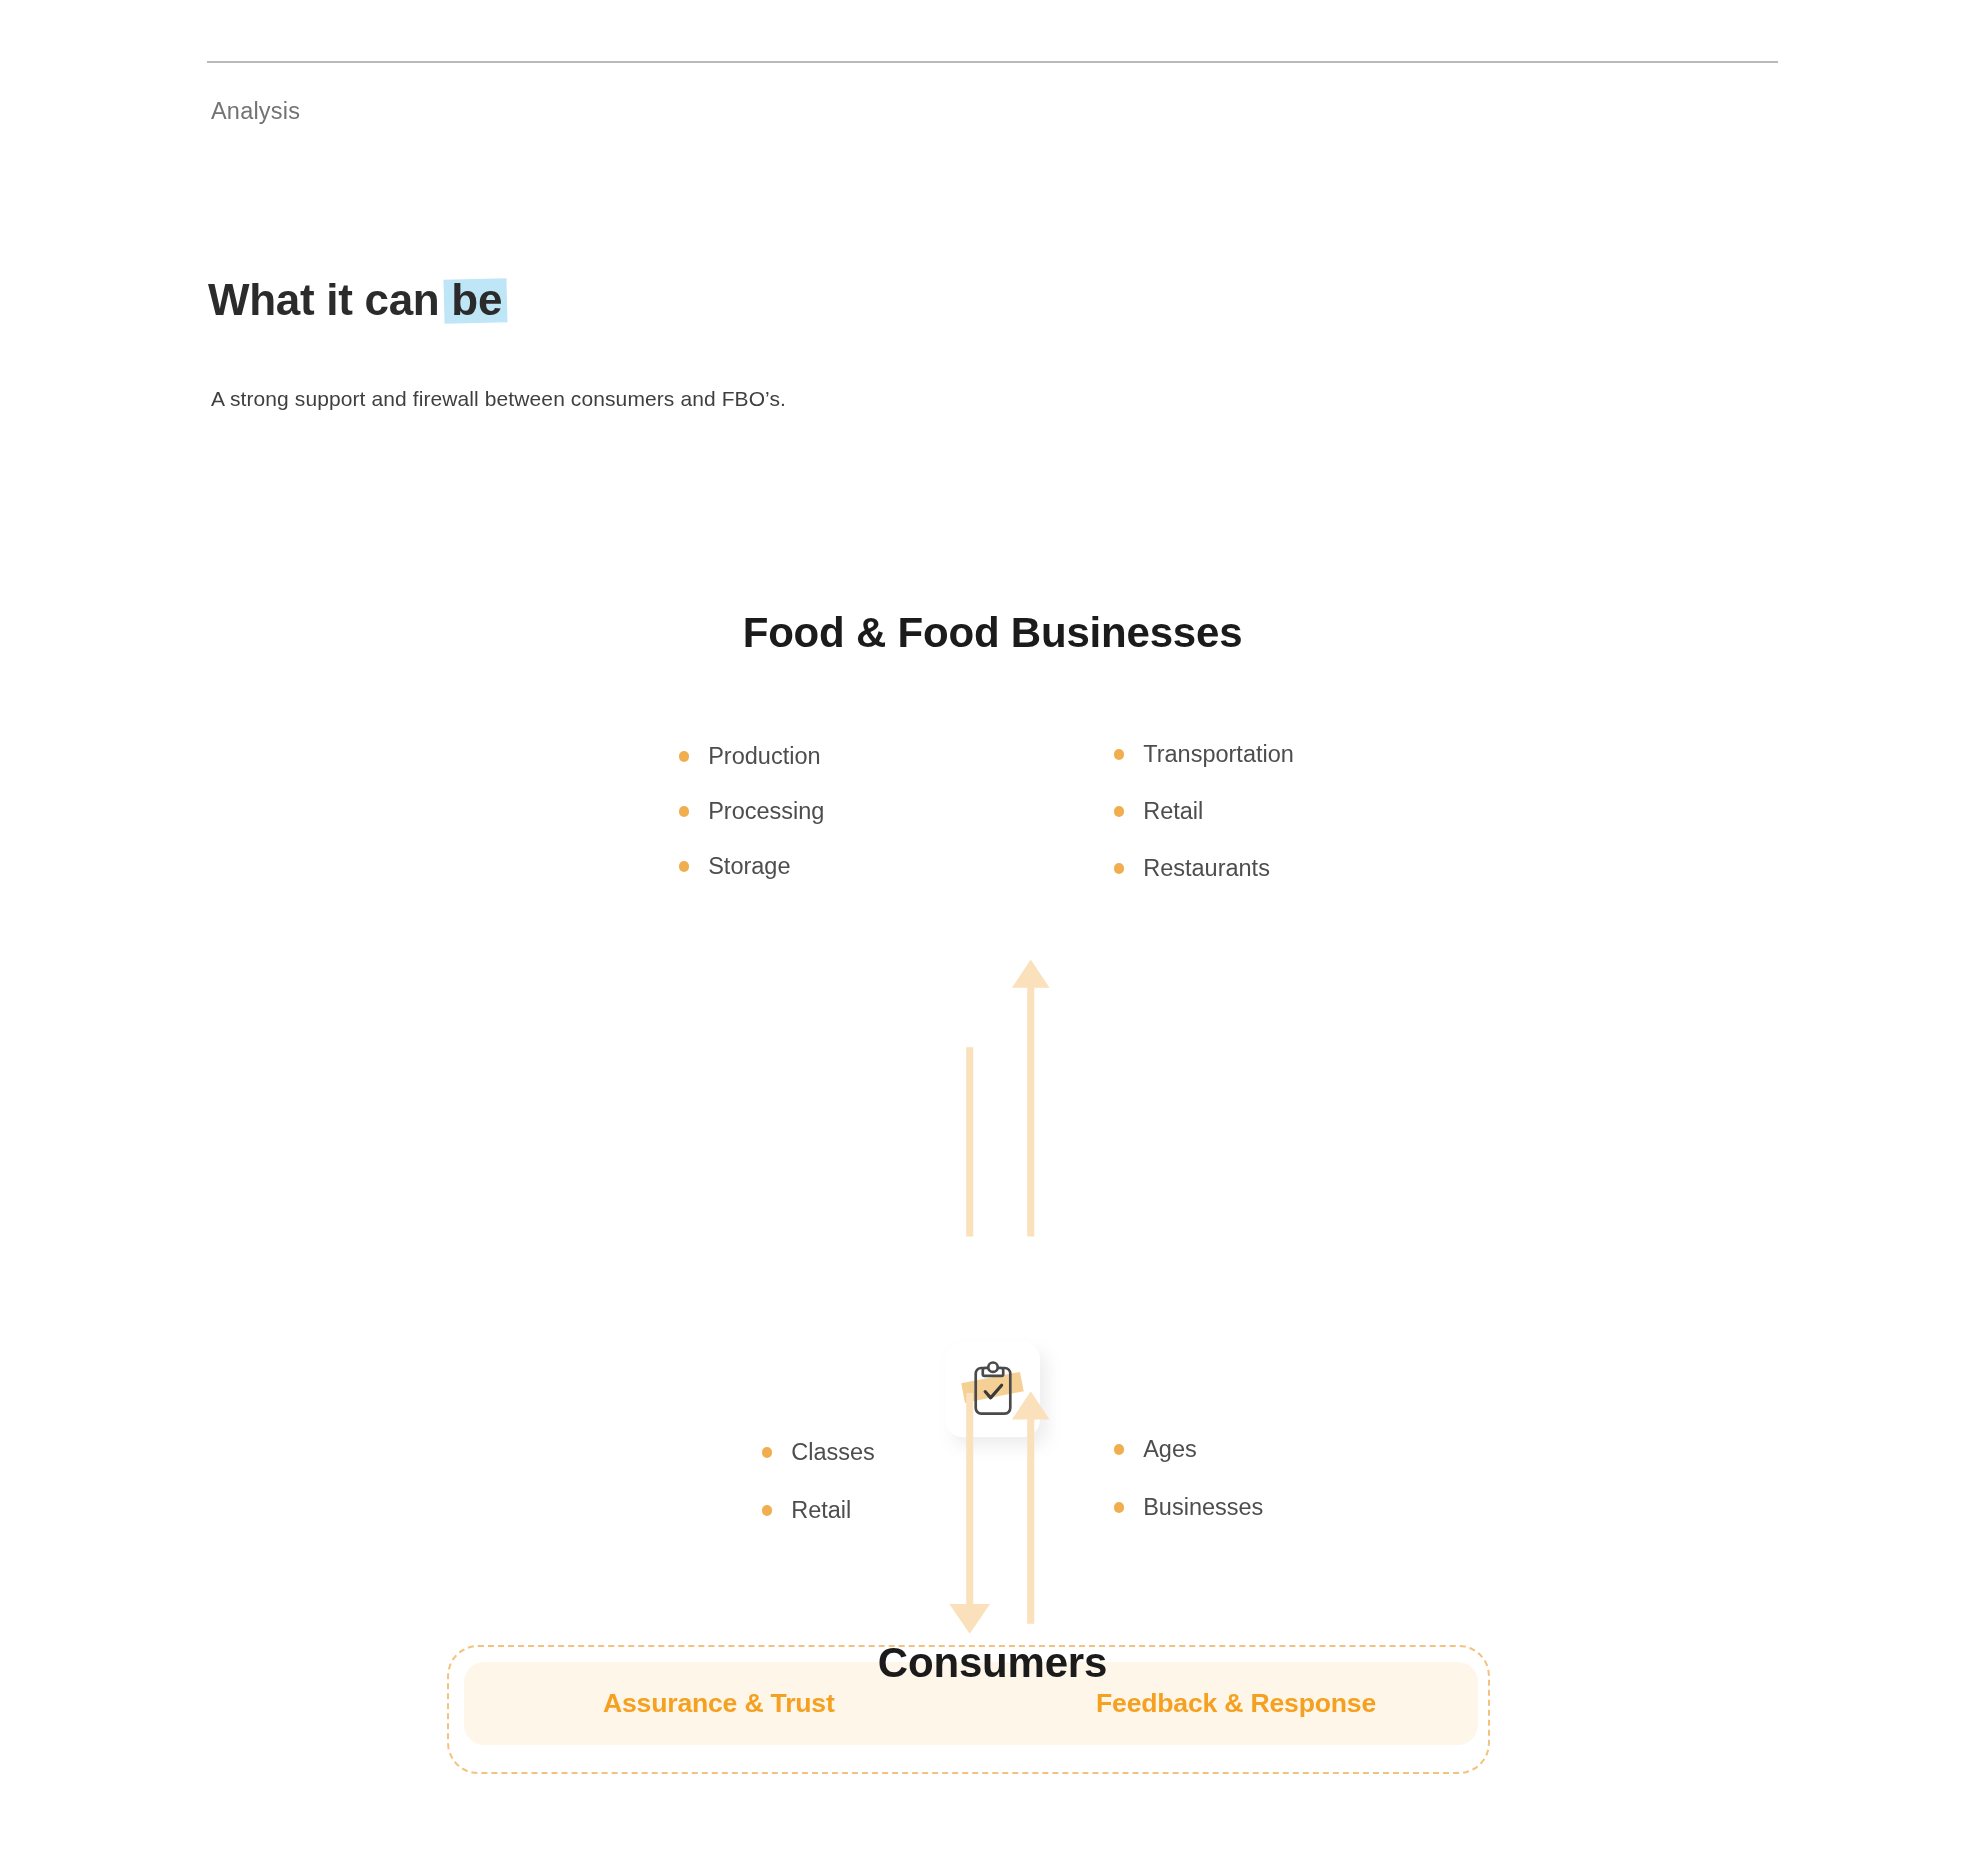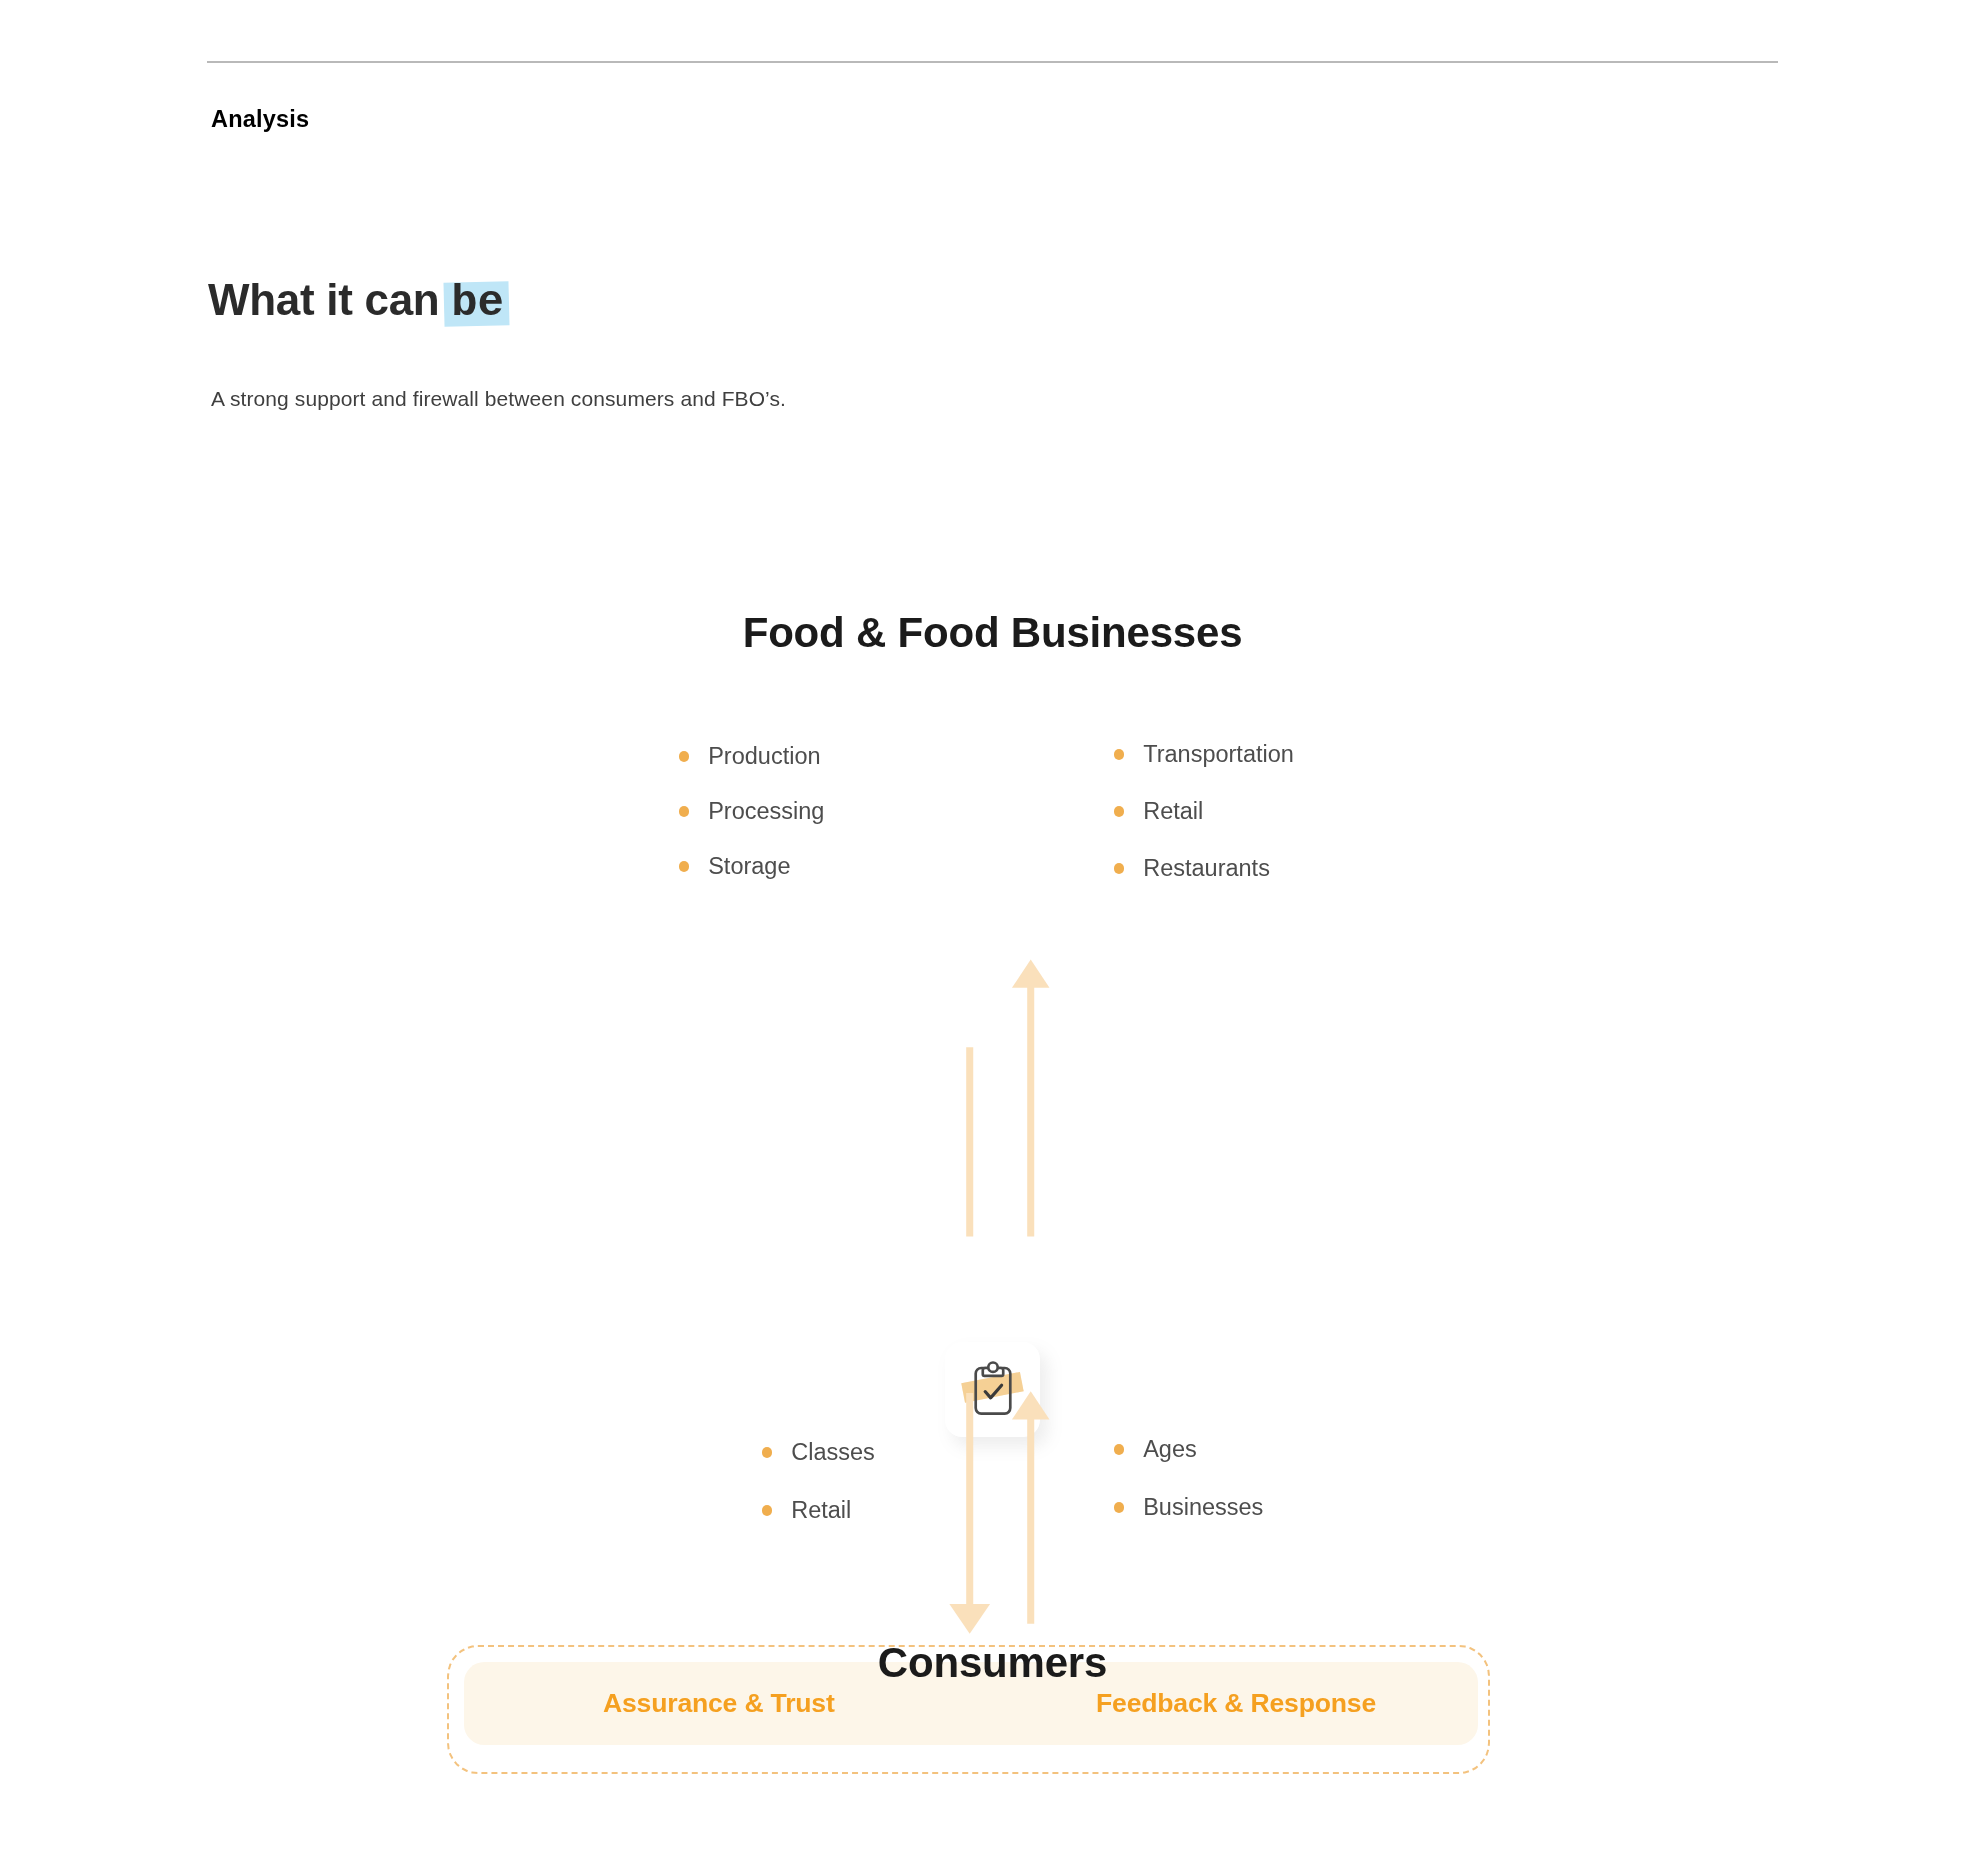--- a/index.html
+++ b/index.html
@@ -14,29 +14,29 @@
   }
 
   
   .top-rule{
     position:absolute; left:207px; top:61px; width:1571px; height:1.6px;
     background:#b9b9b9;
   }
 
   
   .kicker{
-    position:absolute; left:211px; top:106px;
-    font-size:23.5px; color:#000000; letter-spacing:0.2px; font-weight:700;
+    position:absolute; left:211px; top:98px;
+    font-size:23.5px; color:#737373; letter-spacing:0.2px; font-weight:400;
   }
   .page-title{
     position:absolute; left:208px; top:246px;
     font-size:44px; font-weight:700; color:#2b2b2b; letter-spacing:-0.3px;
     white-space:nowrap;
   }
-  .page-title .hl{ position:relative; display:inline-block;font-family:Liberation Mono, monospace; }
+  .page-title .hl{ position:relative; display:inline-block; }
   .page-title .hl::before{
     content:""; position:absolute;
     left:-7.8px; right:-4.7px; top:3.1px; bottom:3.1px;
     background:#bfe6f7;
     transform:rotate(-1.4deg);
     z-index:-1;
   }
   .subtitle{
     position:absolute; left:211px; top:387px;
     font-size:21px; color:#3f3f3f; font-weight:400; letter-spacing:0.1px;

